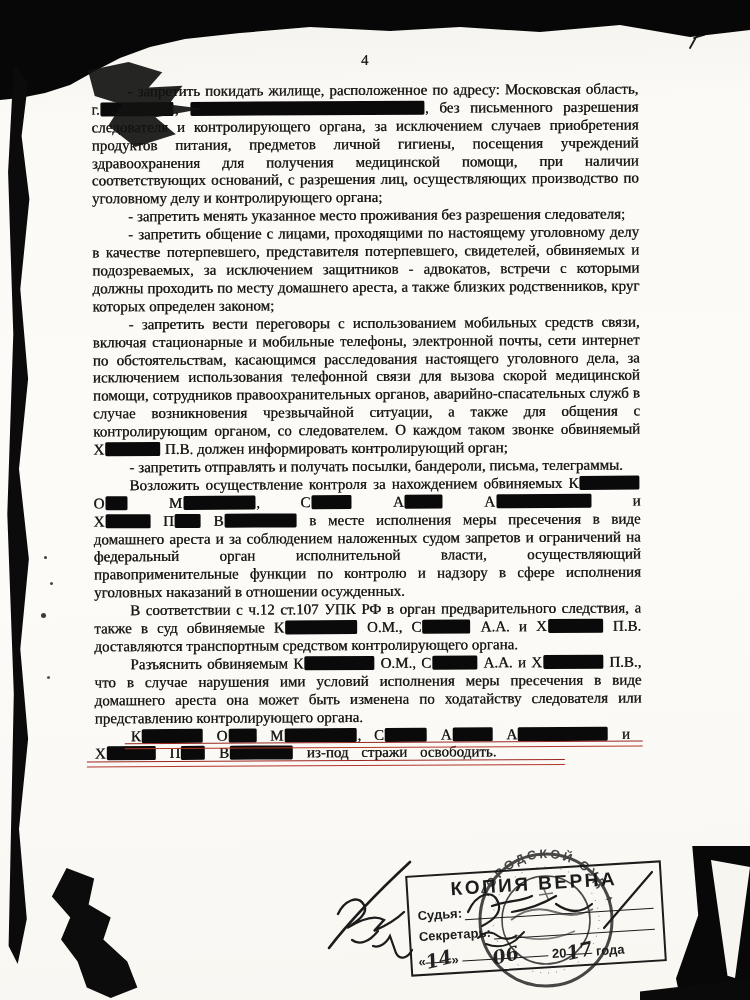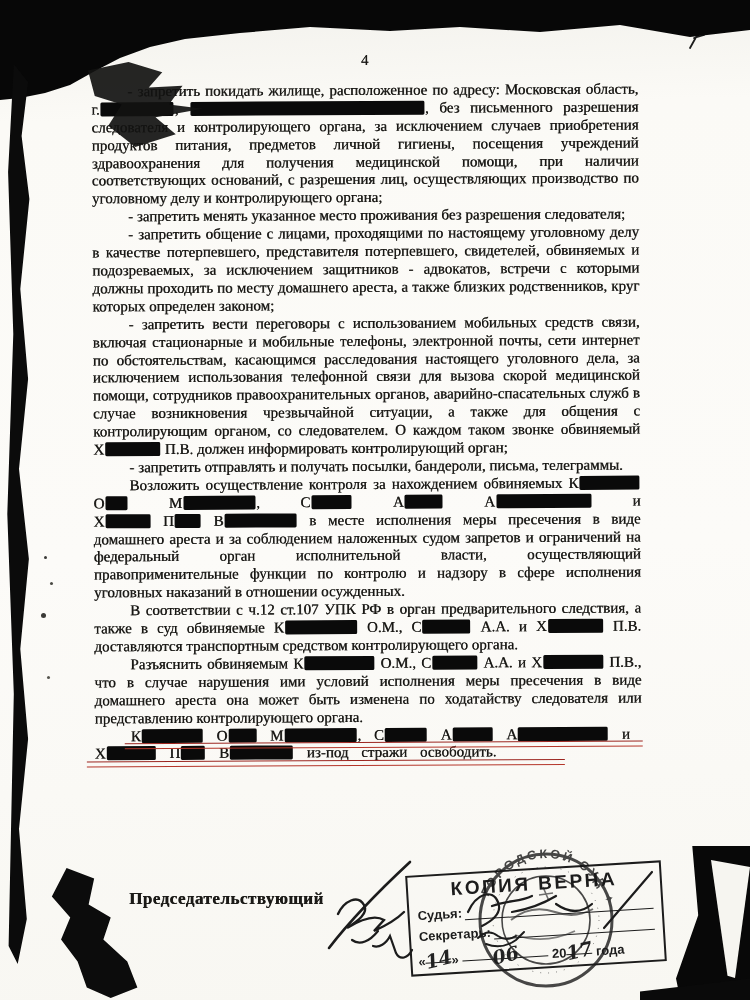--- a/index.html
+++ b/index.html
@@ -65,21 +65,20 @@
         <p class="para">- запретить общение с лицами, проходящими по настоящему уголовному делу в качестве потерпевшего, представителя потерпевшего, свидетелей, обвиняемых и подозреваемых, за исключением защитников - адвокатов, встречи с которыми должны проходить по месту домашнего ареста, а также близких родственников, круг которых определен законом;</p>
         <p class="para">- запретить вести переговоры с использованием мобильных средств связи, включая стационарные и мобильные телефоны, электронной почты, сети интернет по обстоятельствам, касающимся расследования настоящего уголовного дела, за исключением использования телефонной связи для вызова скорой медицинской помощи, сотрудников правоохранительных органов, аварийно-спасательных служб в случае возникновения чрезвычайной ситуации, а также для общения с контролирующим органом, со следователем. О каждом таком звонке обвиняемый <span class="nw">Х<span class="redact" style="width: 55px;"></span> П.В.</span> должен информировать контролирующий орган;</p>
         <p class="para">- запретить отправлять и получать посылки, бандероли, письма, телеграммы.</p>
         <p class="para">Возложить осуществление контроля за нахождением обвиняемых <span class="nw">К<span class="redact" style="width: 60px;"></span></span> <span class="nw">О<span class="redact" style="width: 22px;"></span></span> <span class="nw">М<span class="redact" style="width: 72px;"></span>,</span> <span class="nw">С<span class="redact" style="width: 40px;"></span></span> <span class="nw">А<span class="redact" style="width: 38px;"></span></span> <span class="nw">А<span class="redact" style="width: 95px;"></span></span> и <span class="nw">Х<span class="redact" style="width: 45px;"></span> П<span class="redact" style="width: 26px;"></span> В<span class="redact" style="width: 72px;"></span></span> в месте исполнения меры пресечения в виде домашнего ареста и за соблюдением наложенных судом запретов и ограничений на федеральный орган исполнительной власти, осуществляющий правоприменительные функции по контролю и надзору в сфере исполнения уголовных наказаний в отношении осужденных.</p>
         <p class="para">В соответствии с ч.12 ст.107 УПК РФ в орган предварительного следствия, а также в суд обвиняемые <span class="nw">К<span class="redact" style="width: 72px;"></span> О.М.,</span> <span class="nw">С<span class="redact" style="width: 48px;"></span> А.А.</span> и <span class="nw">Х<span class="redact" style="width: 55px;"></span> П.В.</span> доставляются транспортным средством контролирующего органа.</p>
         <p class="para">Разъяснить обвиняемым <span class="nw">К<span class="redact" style="width: 70px;"></span> О.М.,</span> <span class="nw">С<span class="redact" style="width: 45px;"></span> А.А.</span> и <span class="nw">Х<span class="redact" style="width: 60px;"></span> П.В.,</span> что в случае нарушения ими условий исполнения меры пресечения в виде домашнего ареста она может быть изменена по ходатайству следователя или представлению контролирующего органа.</p>
         <p class="para redlined"><span class="nw">К<span class="redact" style="width: 61px;"></span></span> <span class="nw">О<span class="redact" style="width: 28px;"></span></span> <span class="nw">М<span class="redact" style="width: 72px;"></span>,</span> <span class="nw">С<span class="redact" style="width: 42px;"></span></span> <span class="nw">А<span class="redact" style="width: 40px;"></span></span> <span class="nw">А<span class="redact" style="width: 90px;"></span></span> и <span class="nw">Х<span class="redact" style="width: 49px;"></span> П<span class="redact" style="width: 24px;"></span> В<span class="redact" style="width: 63px;"></span></span> из-под стражи освободить.<i class="rl rl-a"></i><i class="rl rl-b"></i></p>
       </div>
   </div>
 
-  <div class="presiding">Председательствующий</div>
 
   <div class="stamp">
     <div class="stamp-title">КОПИЯ ВЕРНА</div>
     <div class="stamp-row">
       <span>Судья:</span>
       <span class="stamp-line"></span>
     </div>
     <div class="stamp-row">
       <span>Секретарь:</span>
       <span class="stamp-line"></span>

